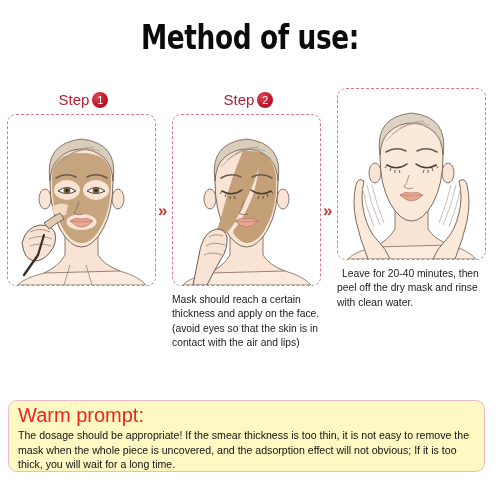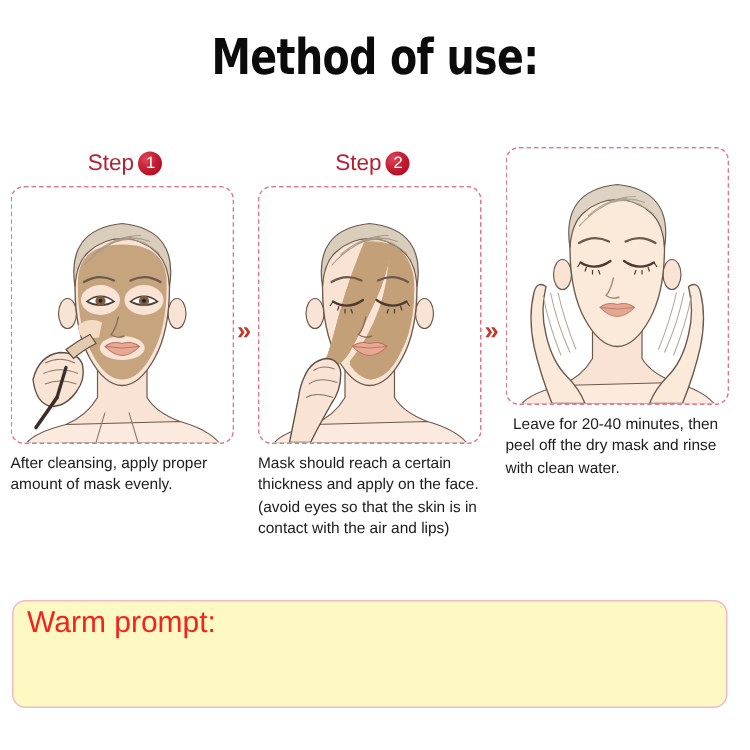--- a/index.html
+++ b/index.html
@@ -28,21 +28,21 @@
     letter-spacing: -0.5px;
     color: #0b0b0b;
     transform: scaleX(0.80);
     transform-origin: center top;
     white-space: nowrap;
   }
 
   
   .steps-row {
     position: absolute;
-    top: 96px;
+    top: 86px;
     left: 0;
     width: 460px;
     height: 295px;
   }
   .step-col {
     position: absolute;
     top: 0;
     width: 153px;
   }
   .step-col.c1 { left: 7px; }
@@ -194,21 +194,20 @@
 
         <path d="M14 128 Q18 112 32 110 Q44 110 47 118 Q49 128 43 136 Q36 146 26 146 Q16 144 14 128 Z" fill="#f9e3d4" stroke="#5d4c41" stroke-width="0.9"></path>
         <path d="M22 117 Q32 112 42 117 M21 124 Q32 119 44 124 M22 131 Q32 127 43 131" stroke="#8a776a" stroke-width="0.7" fill="none"></path>
 
         <path d="M36 108 Q44 102 52 98 L56 104 Q48 108 41 114 Z" fill="#e2cbb0" stroke="#5d4c41" stroke-width="0.8"></path>
         <path d="M30 140 L16 160" stroke="#3a2f28" stroke-width="2.4" stroke-linecap="round"></path>
         <path d="M36 120 L30 140" stroke="#3a2f28" stroke-width="2.2" stroke-linecap="round"></path>
       </svg>
     </div>
 
-    <div class="caption">After cleansing, apply proper amount of mask evenly.</div>
   </div>
 
   <div class="arrow a1">»</div>
 
   <div class="step-col c2">
     <div class="step-head">
       <span class="step-word">Step</span><span class="badge">2</span>
     </div>
 
     <div class="panel">
@@ -284,13 +283,14 @@
       </svg>
     </div>
 
     <div class="caption indent">Leave for 20-40 minutes, then peel off the dry mask and rinse with clean water.</div>
   </div>
 
 </div>
 
 <div class="warn-box">
   <div class="warn-title">Warm prompt:</div>
+  <div class="warn-body">The dosage should be appropriate! If the smear thickness is too thin, it is not easy to remove the mask when the whole piece is uncovered, and the adsorption effect will not obvious; If it is too thick, you will wait for a long time.</div>
 </div>
 
 </body></html>

